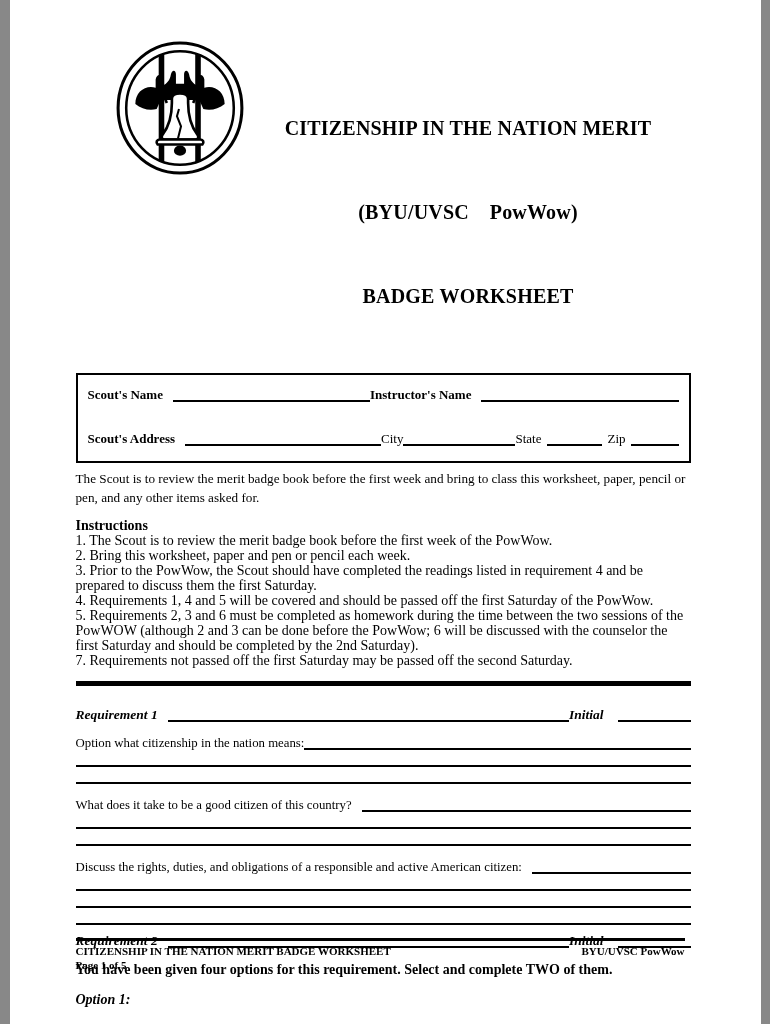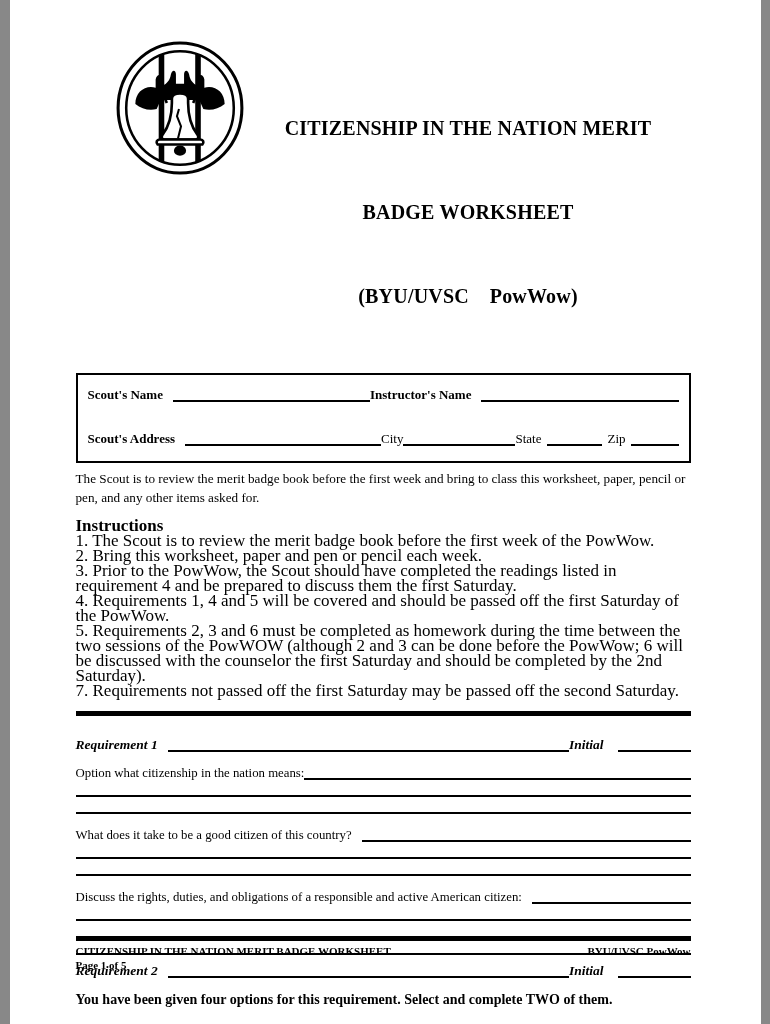--- a/index.html
+++ b/index.html
@@ -35,35 +35,35 @@
   .fill {
     border-bottom:2px solid #000;
     height:13px; flex:1; min-width:20px;
   }
   .fill.gap-l { margin-left:10px; }
   .fill.w55 { flex:0 0 55px; }
   .fill.w48 { flex:0 0 48px; }
   .fill.w73 { flex:0 0 73px; }
   
   .intro { margin-top:6px; font-size:13.2px; line-height:19px; }
-  .instructions { margin-top:11px; font-size:17px; line-height:15px; }
+  .instructions { margin-top:11px; font-size:14px; line-height:15px; }
   .instructions .ihead { font-weight:bold; }
   
   .thick-rule { height:5px; background:#000; margin-top:13px; }
   .req-row { display:flex; align-items:flex-end; margin-top:21px; font-size:13.5px;font-style:italic; }
   .req-row .blabel { line-height:15px; }
   .req-row .sp { width:14px; flex:0 0 auto; }
   .qa { font-size:12.8px; }
   .q-row { display:flex; align-items:flex-end; height:17px; margin-top:11px; }
   .q-row .qlabel { white-space:nowrap; line-height:14px; }
   .answer-line { border-bottom:2px solid #000; height:17px; margin-top:0; }
   .para { font-size:14px; margin-top:14px; line-height:16px;font-weight:bold; }
   .italic { font-style:italic; }
   
-  .footer { position:absolute; left:66px; right:70px; top:938px; }
+  .footer { position:absolute; left:66px; right:76px; top:938px; }
   .footer-rule { height:3px; background:#000; }
   .footer-row { display:flex; justify-content:space-between; margin-top:4px; font-size:11px; font-weight:bold; line-height:13px; }
   .footer-page { font-size:11px; font-weight:bold; line-height:13px; margin-top:1px; }
 </style>
 </head>
 <body>
 
 <div class="page">
 
   <div class="header">
@@ -95,22 +95,22 @@
 
         <path fill="#fff" stroke="#000" stroke-width="2.6" d="M45 98 L85 98 C88 98 89 101 87 103 L43 103 C41 101 42 98 45 98 Z"></path>
 
         <path fill="none" stroke="#000" stroke-width="2" d="M63 97 L66 85 L62 75 L64 68"></path>
 
         <ellipse cx="65" cy="109" rx="6" ry="5" fill="#000"></ellipse>
       </svg>
     </div>
     <div class="title-block">
       <div>CITIZENSHIP IN THE NATION MERIT</div>
+      <div>(BYU/UVSC&nbsp;&nbsp;&nbsp;&nbsp;PowWow)</div>
       <div>BADGE WORKSHEET</div>
-      <div>(BYU/UVSC&nbsp;&nbsp;&nbsp;&nbsp;PowWow)</div>
     </div>
   </div>
 
   <div class="info-box">
     <div class="box-row">
       <span class="blabel">Scout's Name</span>
       <span class="fill gap-l"></span>
       <span class="blabel">Instructor's Name</span>
       <span class="fill gap-l"></span>
     </div>

